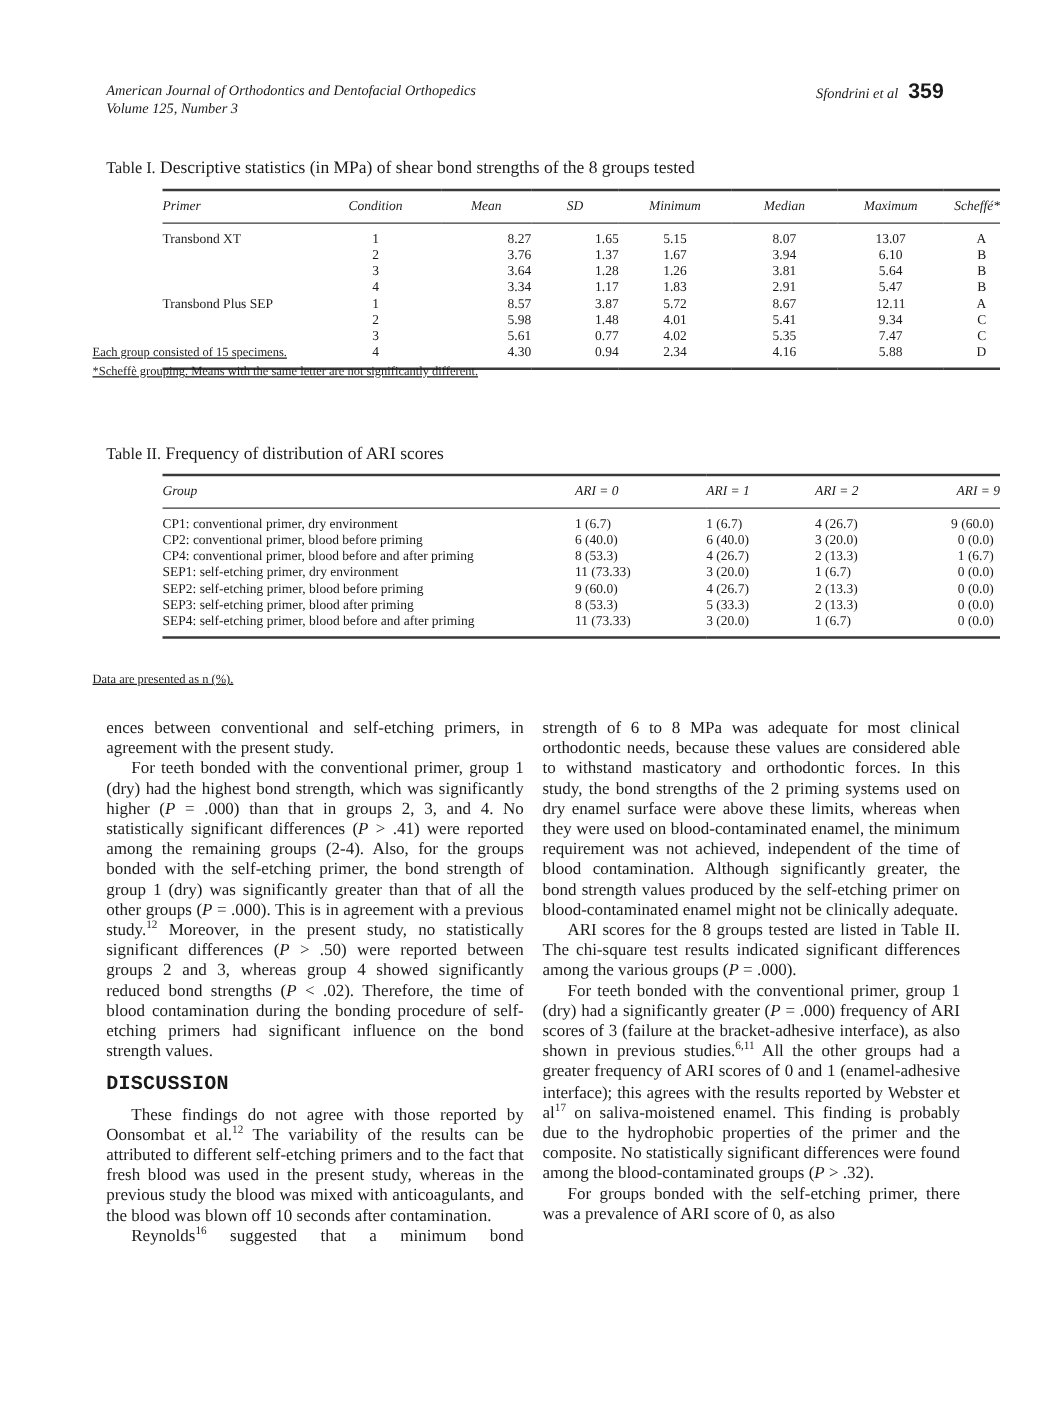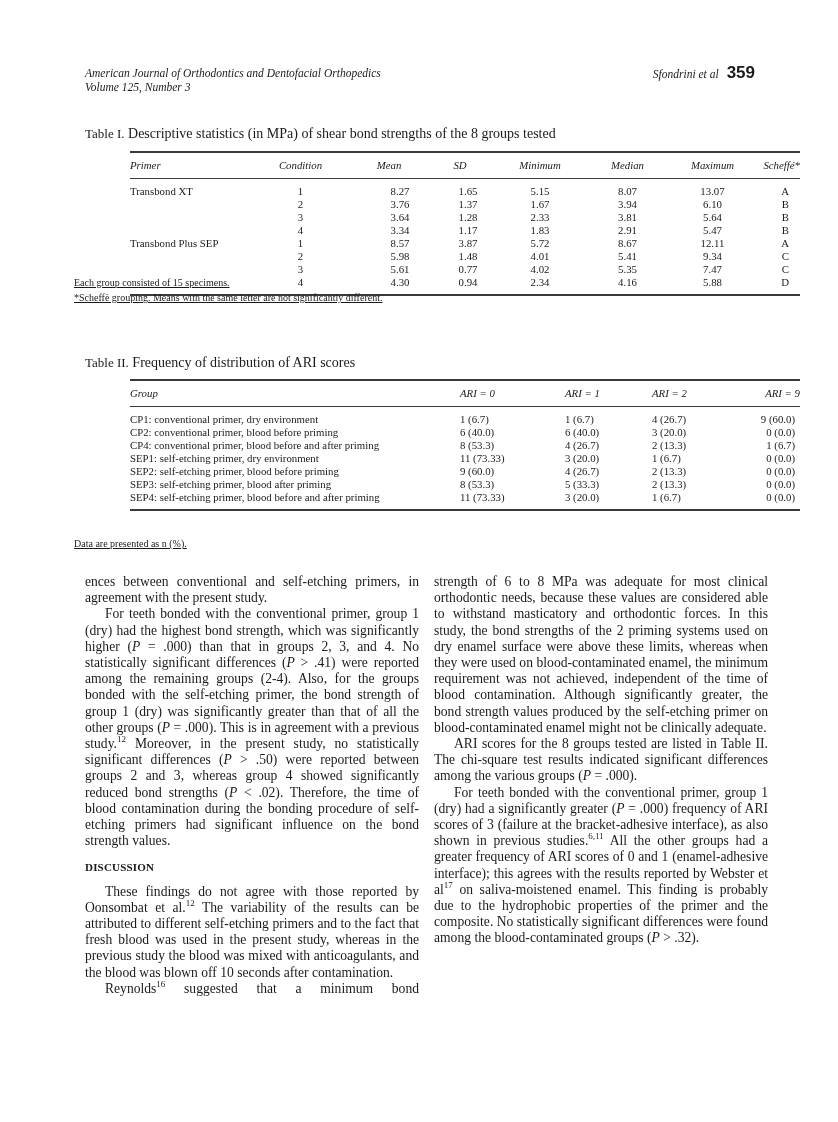--- a/index.html
+++ b/index.html
@@ -19,40 +19,40 @@
   .tbl tbody tr:first-child td { padding-top:6px; }
   .tbl tbody tr:last-child td { padding-bottom:5px; }
   .tbl tbody { border-bottom:2px solid #3a3a3a; }
   .tbl td { height:13px; line-height:13px; text-align:center; white-space:nowrap; }
   .tbl .left { text-align:left; }
 
   #t1 { top:151px; }
   #t1 col.c0 { width:118px; } #t1 col.c1 { width:105px; } #t1 col.c2 { width:72px; }
   #t1 col.c3 { width:70px; } #t1 col.c4 { width:90px; } #t1 col.c5 { width:85px; }
   #t1 col.c6 { width:85px; } #t1 col.c7 { width:45px; }
-  #t1 td.mean, #t1 td.sd { text-align:center; }
+  #t1 td.mean, #t1 td.sd { text-align:right; }
   #t1 td.mean { padding-left:22px; } #t1 td.sd { padding-left:16px; }
   #t1 th.scheffe { text-align:right; }
   #t1 td.scheffe { text-align:right; padding-right:11px; }
 
   #t2 { top:379px; }
   #t2 col.g0 { width:330px; } #t2 col.g1 { width:105px; } #t2 col.g2 { width:87px; }
   #t2 col.g3 { width:88px; } #t2 col.g4 { width:60px; }
   #t2 th.ari, #t2 td.ari { text-align:left; }
   #t2 th.last, #t2 td.last { text-align:right; }
   #t2 td.last { padding-right:5px; }
 
   .note { position:absolute; left:74px; font-size:10px; line-height:13px;text-decoration:underline; }
 
   .col { position:absolute; width:334px; font-size:13.6px; line-height:16.2px; text-align:justify; }
   .col p { text-indent:0; }
   .col p.ind { text-indent:20px; }
   .col sup { font-size:9px; line-height:0; vertical-align:super; }
   .col .it { font-style:italic; }
-  .heading { font-family:Liberation Serif, serif; font-weight:bold; font-size:11px; margin:10px 0 8px 0; letter-spacing:0.2px; }
+  .heading { font-family:Liberation Mono, monospace; font-weight:bold; font-size:16px; margin:10px 0 8px 0; letter-spacing:0.2px; }
   #col-left { left:85px; top:574px; }
   #col-right { left:434px; top:574px; }
 </style>
 </head>
 <body>
 
 <div class="running-head">
   <div>American Journal of Orthodontics and Dentofacial Orthopedics</div>
   <div>Volume 125, Number 3</div>
   <div class="right">
@@ -107,21 +107,21 @@
         <td>1.67</td>
         <td>3.94</td>
         <td>6.10</td>
         <td class="scheffe">B</td>
       </tr>
       <tr>
         <td class="left"></td>
         <td>3</td>
         <td class="mean">3.64</td>
         <td class="sd">1.28</td>
-        <td>2.33</td>
+        <td>1.26</td>
         <td>3.81</td>
         <td>5.64</td>
         <td class="scheffe">B</td>
       </tr>
       <tr>
         <td class="left"></td>
         <td>4</td>
         <td class="mean">3.34</td>
         <td class="sd">1.17</td>
         <td>1.83</td>
@@ -257,13 +257,14 @@
   <p class="ind"><span>For teeth bonded with the conventional primer, group 1 (dry) had the highest bond strength, which was significantly higher (</span><span class="it">P</span><span> = .000) than that in groups 2, 3, and 4. No statistically significant differences (</span><span class="it">P</span><span> &gt; .41) were reported among the remaining groups (2-4). Also, for the groups bonded with the self-etching primer, the bond strength of group 1 (dry) was significantly greater than that of all the other groups (</span><span class="it">P</span><span> = .000). This is in agreement with a previous study.</span><sup>12</sup><span> Moreover, in the present study, no statistically significant differences (</span><span class="it">P</span><span> &gt; .50) were reported between groups 2 and 3, whereas group 4 showed significantly reduced bond strengths (</span><span class="it">P</span><span> &lt; .02). Therefore, the time of blood contamination during the bonding procedure of self-etching primers had significant influence on the bond strength values.</span></p>
   <div class="heading">DISCUSSION</div>
   <p class="ind"><span>These findings do not agree with those reported by Oonsombat et al.</span><sup>12</sup><span> The variability of the results can be attributed to different self-etching primers and to the fact that fresh blood was used in the present study, whereas in the previous study the blood was mixed with anticoagulants, and the blood was blown off 10 seconds after contamination.</span></p>
   <p class="ind" style="text-align-last:justify;"><span>Reynolds</span><sup>16</sup><span> suggested that a minimum bond</span></p>
 </div>
 
 <div class="col" id="col-right">
   <p><span>strength of 6 to 8 MPa was adequate for most clinical orthodontic needs, because these values are considered able to withstand masticatory and orthodontic forces. In this study, the bond strengths of the 2 priming systems used on dry enamel surface were above these limits, whereas when they were used on blood-contaminated enamel, the minimum requirement was not achieved, independent of the time of blood contamination. Although significantly greater, the bond strength values produced by the self-etching primer on blood-contaminated enamel might not be clinically adequate.</span></p>
   <p class="ind"><span>ARI scores for the 8 groups tested are listed in Table II. The chi-square test results indicated significant differences among the various groups (</span><span class="it">P</span><span> = .000).</span></p>
   <p class="ind"><span>For teeth bonded with the conventional primer, group 1 (dry) had a significantly greater (</span><span class="it">P</span><span> = .000) frequency of ARI scores of 3 (failure at the bracket-adhesive interface), as also shown in previous studies.</span><sup>6,11</sup><span> All the other groups had a greater frequency of ARI scores of 0 and 1 (enamel-adhesive interface); this agrees with the results reported by Webster et al</span><sup>17</sup><span> on saliva-moistened enamel. This finding is probably due to the hydrophobic properties of the primer and the composite. No statistically significant differences were found among the blood-contaminated groups (</span><span class="it">P</span><span> &gt; .32).</span></p>
+  <p class="ind"><span>For groups bonded with the self-etching primer, there was a prevalence of ARI score of 0, as also</span></p>
 </div>
 
 </body></html>

